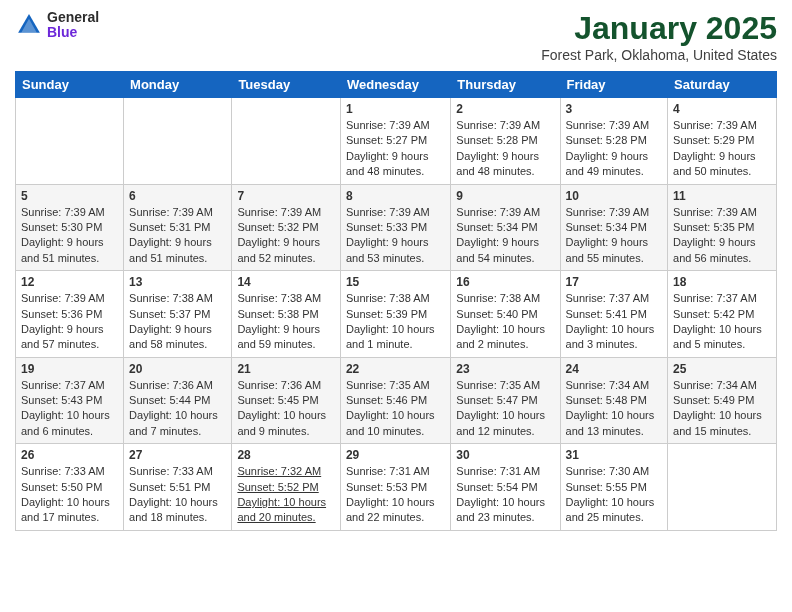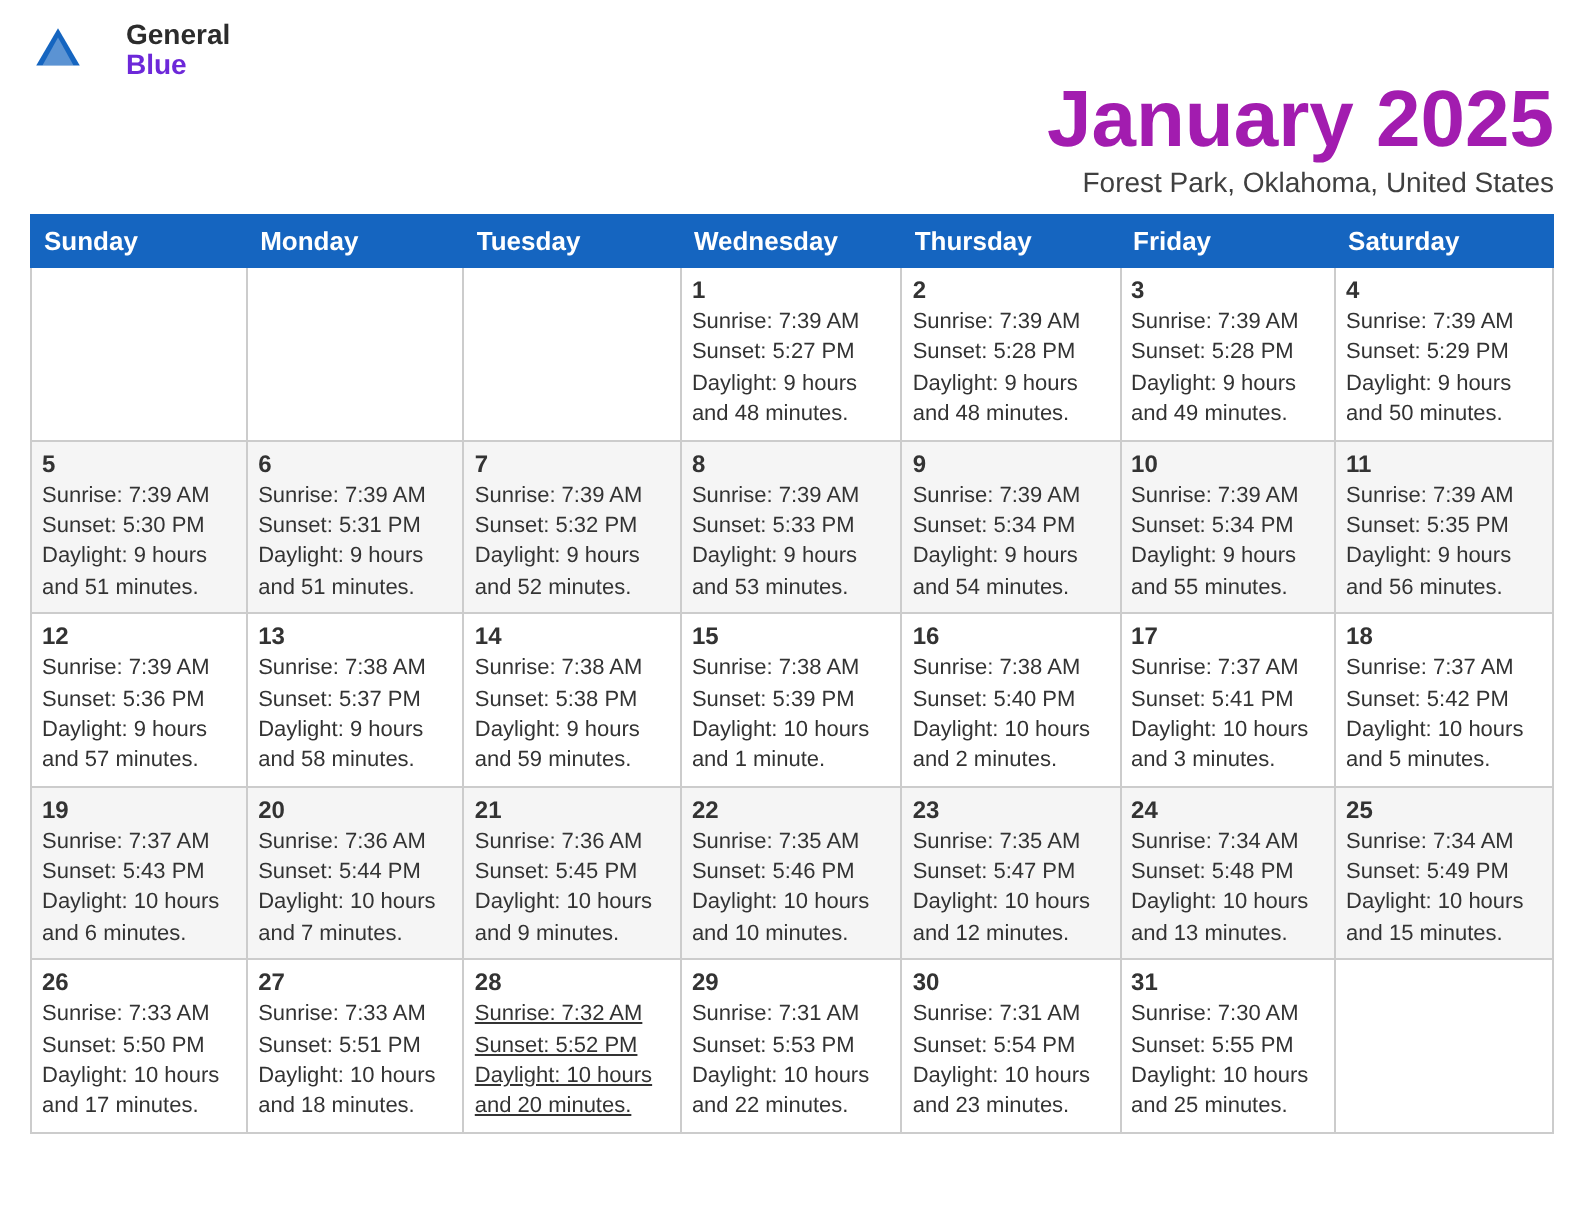--- a/index.html
+++ b/index.html
@@ -12,41 +12,40 @@
     }
     .header {
       display: flex;
       justify-content: space-between;
       align-items: flex-start;
       margin-bottom: 8px;
     }
     .logo {
       display: flex;
       align-items: center;
-      gap: 20px;
+      gap: 4px;
     }
     .logo-text {
       font-size: 14px;
       font-weight: bold;
       line-height: 1.1;
     }
     .logo-general { color: #2c2c2c; }
     .logo-blue { color: #6d28d9; }
     .logo-icon {
       width: 28px;
       height: 28px;
     }
     .title-block {
       text-align: right;
     }
     .month-title {
-      font-size: 40px;
+      font-size: 32px;
       font-weight: bold;
-      color: #a21caf;
-      margin-top: 28px;
+      color: #14532d;
     }
     .location {
       font-size: 14px;
       color: #404040;
     }
     .calendar {
       width: 100%;
       border-collapse: collapse;
       border: 1px solid #0ea5e9;
     }

